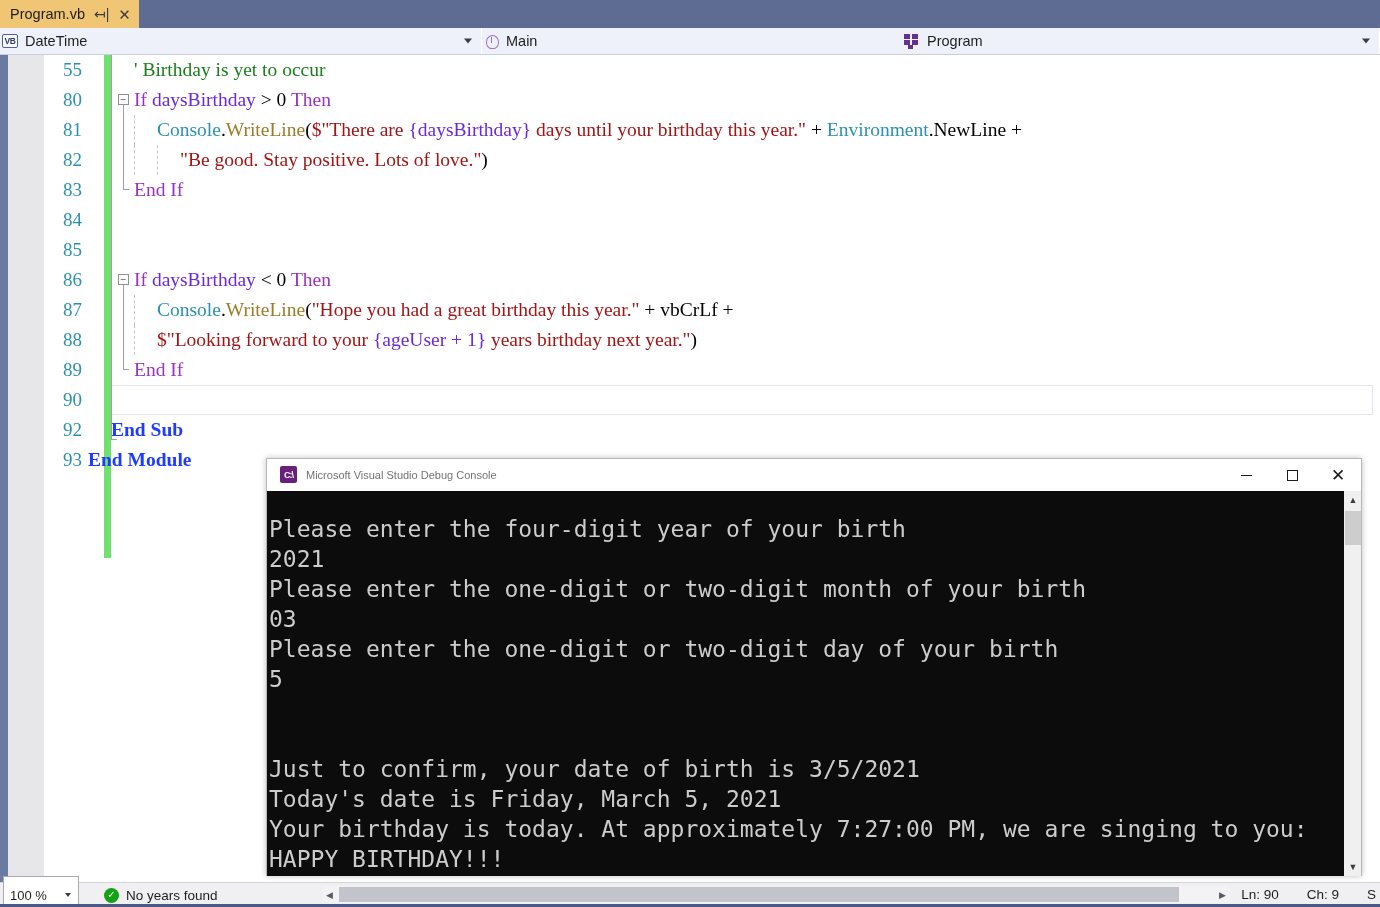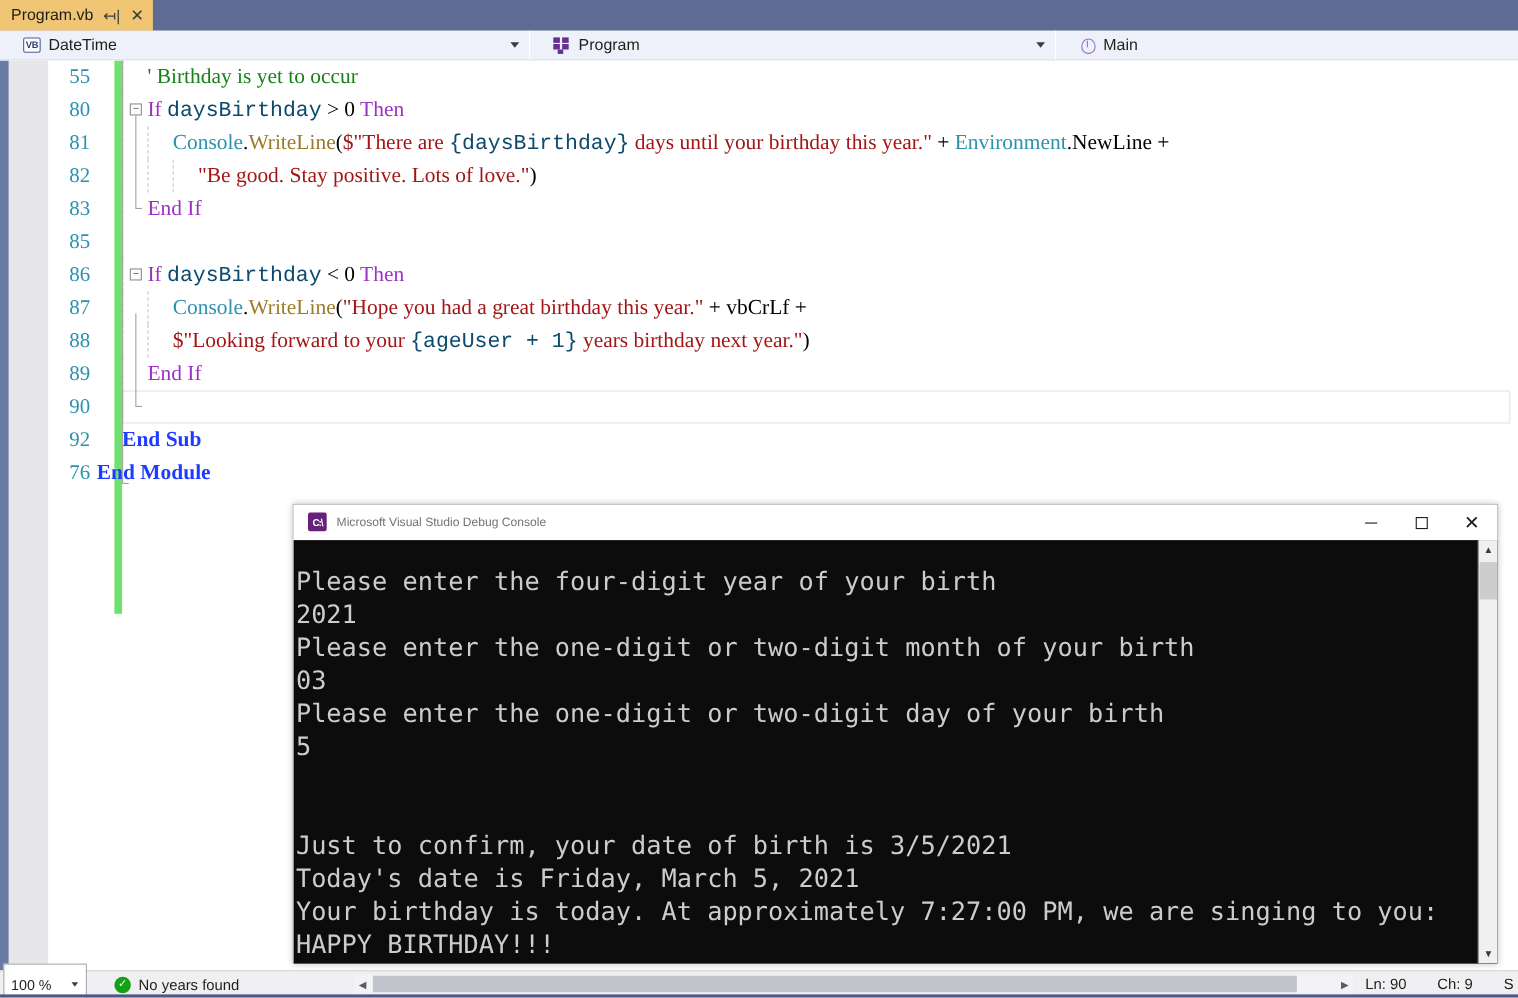--- a/index.html
+++ b/index.html
@@ -66,21 +66,21 @@
     display: flex;
     border-bottom: 1px solid #c8cede;
   }
   .navseg {
     height: 26px;
     display: flex;
     align-items: center;
     background: #eef1f9;
     border-right: 1px solid #ffffff;
     position: relative;
-    padding-left: 21px;
+    padding-left: 2px;
     cursor: default;
   }
   .navseg.s1 { width: 482px; }
   .navseg.s2 { width: 478px; }
   .navseg.s3 { width: 420px; border-right: none; }
   .navseg .ntext {
     font-size: 14.5px;
     color: #1e1e1e;
     margin-left: 7px;
     white-space: nowrap;
@@ -257,21 +257,21 @@
     pointer-events: none;
   }
 
   
   .kw      { color: #9b30c4; }   
   .kwblue  { color: #1e3cff; font-weight: bold; }   
   .cmt     { color: #1a7f1a; }   
   .str     { color: #a31515; }   
   .type    { color: #2b91af; }   
   .meth    { color: #9c7b26; }   
-  .ident   { color: #0c4a6e; font-family: Liberation Mono, monospace; }   
+  .ident   { color: #6d28d9; }   
   .plain   { color: #000000; }
   .punct   { color: #000000; }
 
   
   .console {
     position: absolute;
     left: 266px; top: 458px;
     width: 1096px; height: 418px;
     background: #ffffff;
     border: 1px solid #b8b8b8;
@@ -477,58 +477,59 @@
       <span class="tab-pin">↤|</span>
       <span class="tab-close">✕</span>
     </div>
   </div>
 
   <div class="navbar">
     <div class="navseg s1">
       <span class="ico-vb">VB</span>
       <span class="ntext">DateTime</span>
       <span class="arrow"></span>
+    </div>
+    <div class="navseg s3">
+      <span class="ico-method"></span>
+      <span class="ntext">Main</span>
     </div>
     <div class="navseg s2">
       <span class="ico-mod">
           <i></i>
           <i></i>
           <i></i>
           <i></i>
           <i></i>
         </span>
       <span class="ntext">Program</span>
       <span class="arrow"></span>
-    </div>
-    <div class="navseg s3">
-      <span class="ico-method"></span>
-      <span class="ntext">Main</span>
     </div>
   </div>
 
   <div class="editor">
     <div class="left-margin"></div>
     <div class="gutter-bg"></div>
     <div class="gutter-bg2"></div>
     <div class="changebar"></div>
     <div class="changebar2"></div>
     <div class="lines" id="code-lines">
         <div class="cline"><div class="lnum">55</div><div class="iguide" style="left: 111px; top: 0px; height: 30px;"></div><div class="ctext" style="left: 134px;"><span class="cmt">' Birthday is yet to occur</span></div></div>
         <div class="cline"><div class="lnum">80</div><div class="outline-box" style="left: 118px; top: 9px;">−</div><div class="iguide" style="left: 111px; top: 0px; height: 30px;"></div><div class="ctext" style="left: 134px;"><span class="kw">If</span><span class="plain"> </span><span class="ident">daysBirthday</span><span class="plain"> &gt; 0 </span><span class="kw">Then</span></div></div>
         <div class="cline"><div class="lnum">81</div><div class="iguide" style="left: 111px; top: 0px; height: 30px;"></div><div class="iguide" style="left: 134px; top: 0px; height: 30px;"></div><div class="ctext" style="left: 157px;"><span class="type">Console</span><span class="punct">.</span><span class="meth">WriteLine</span><span class="punct">(</span><span class="str">$"There are </span><span class="ident">{daysBirthday}</span><span class="str"> days until your birthday this year."</span><span class="plain"> + </span><span class="type">Environment</span><span class="punct">.</span><span class="plain">NewLine +</span></div></div>
         <div class="cline"><div class="lnum">82</div><div class="iguide" style="left: 111px; top: 0px; height: 30px;"></div><div class="iguide" style="left: 134px; top: 0px; height: 30px;"></div><div class="iguide" style="left: 157px; top: 0px; height: 30px;"></div><div class="ctext" style="left: 180px;"><span class="str">"Be good. Stay positive. Lots of love."</span><span class="punct">)</span></div></div>
         <div class="cline"><div class="lnum">83</div><div class="iguide" style="left: 111px; top: 0px; height: 30px;"></div><div class="ctext" style="left: 134px;"><span class="kw">End If</span></div></div>
+        <div class="cline"><div class="lnum">84</div><div class="iguide" style="left: 111px; top: 0px; height: 30px;"></div><div class="ctext" style="left: 134px;"></div></div>
         <div class="cline"><div class="lnum">85</div><div class="iguide" style="left: 111px; top: 0px; height: 30px;"></div></div>
         <div class="cline"><div class="lnum">86</div><div class="outline-box" style="left: 118px; top: 9px;">−</div><div class="iguide" style="left: 111px; top: 0px; height: 30px;"></div><div class="ctext" style="left: 134px;"><span class="kw">If</span><span class="plain"> </span><span class="ident">daysBirthday</span><span class="plain"> &lt; 0 </span><span class="kw">Then</span></div></div>
         <div class="cline"><div class="lnum">87</div><div class="iguide" style="left: 111px; top: 0px; height: 30px;"></div><div class="iguide" style="left: 134px; top: 0px; height: 30px;"></div><div class="ctext" style="left: 157px;"><span class="type">Console</span><span class="punct">.</span><span class="meth">WriteLine</span><span class="punct">(</span><span class="str">"Hope you had a great birthday this year."</span><span class="plain"> + vbCrLf +</span></div></div>
         <div class="cline"><div class="lnum">88</div><div class="iguide" style="left: 111px; top: 0px; height: 30px;"></div><div class="iguide" style="left: 134px; top: 0px; height: 30px;"></div><div class="ctext" style="left: 157px;"><span class="str">$"Looking forward to your </span><span class="ident">{ageUser + 1}</span><span class="str"> years birthday next year."</span><span class="punct">)</span></div></div>
         <div class="cline"><div class="lnum">89</div><div class="iguide" style="left: 111px; top: 0px; height: 30px;"></div><div class="ctext" style="left: 134px;"><span class="kw">End If</span></div></div>
         <div class="cline"><div class="curline" style="top: 0px;"></div><div class="lnum">90</div><div class="iguide" style="left: 111px; top: 0px; height: 30px;"></div><div class="ctext" style="left: 134px;"></div></div>
         <div class="cline"><div class="lnum">92</div><div class="ctext" style="left: 111px;"><span class="kwblue">End Sub</span></div></div>
-        <div class="cline"><div class="lnum">76</div><div class="ctext" style="left: 88px;"><span class="kwblue">End Module</span></div></div>
+        <div class="cline"><div class="lnum">93</div><div class="ctext" style="left: 88px;"><span class="kwblue">End Module</span></div></div>
       </div>
   <div class="outline-line" style="top: 50px; height: 84px;"></div>
       <div class="outline-tick" style="left: 123px; top: 134px;"></div>
       <div class="outline-line" style="top: 230px; height: 84px;"></div>
       <div class="outline-tick" style="left: 123px; top: 314px;"></div>
       <div class="outline-line" style="left: 111px; top: 0px; height: 384px;"></div>
       <div class="outline-tick" style="left: 111px; top: 384px;"></div>
     </div>
 
   <div class="console">

